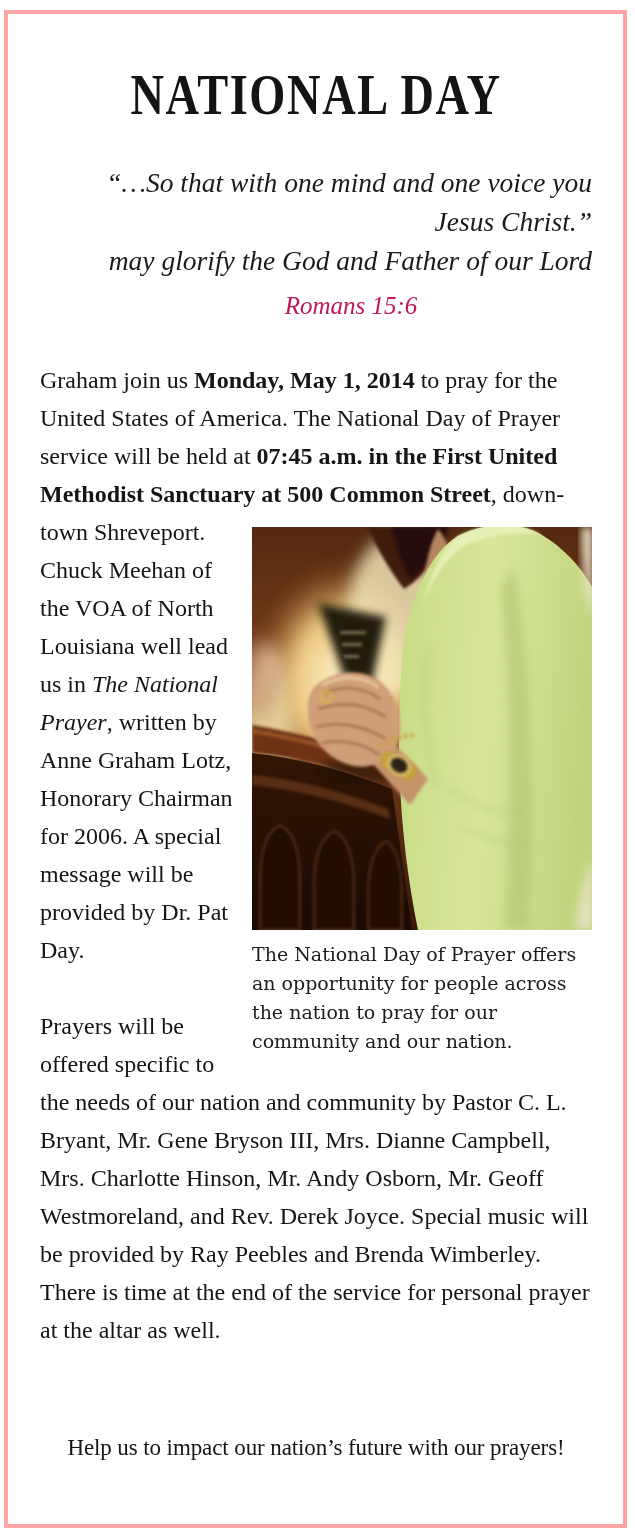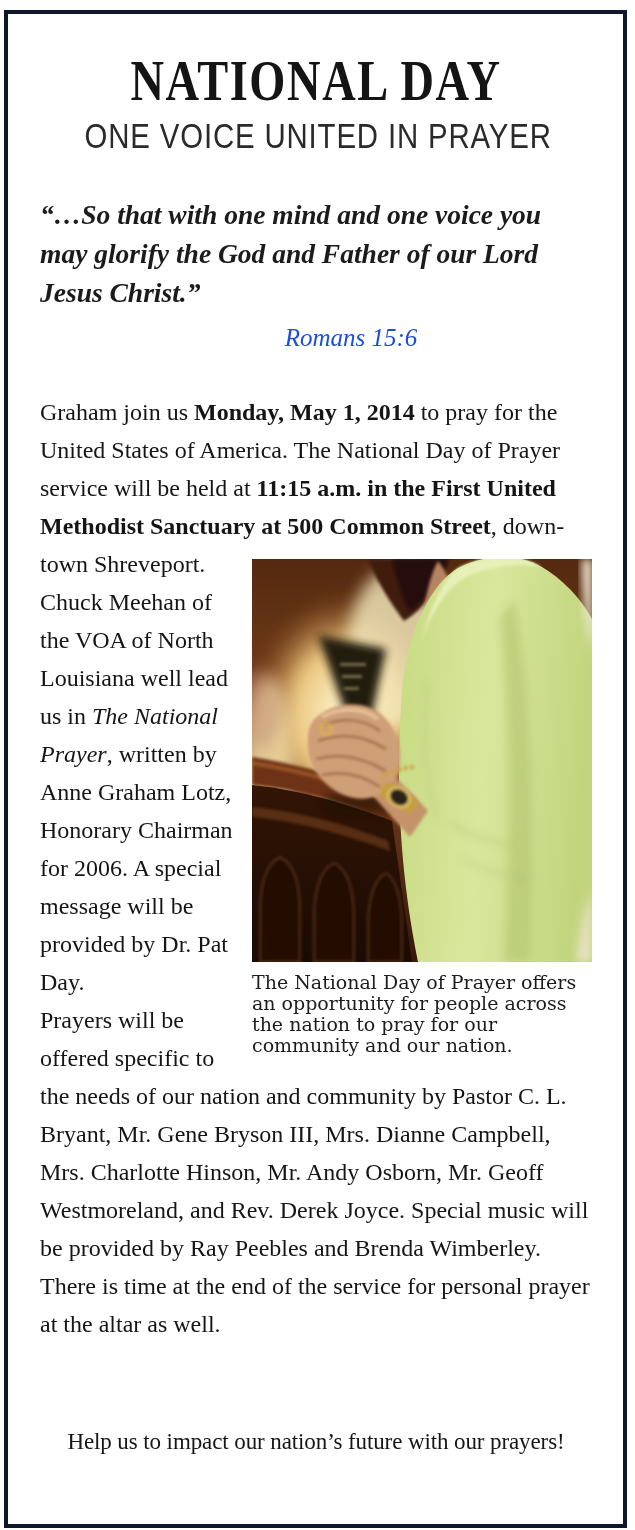--- a/index.html
+++ b/index.html
@@ -10,23 +10,23 @@
     width: 635px; height: 1530px;
     position: relative;
     overflow: hidden;
     font-family: "Liberation Serif", serif;
     color: #141414;
     -webkit-font-smoothing: antialiased;
   }
   .frame {
     position: absolute;
     left: 4px; top: 10px; right: 8px; bottom: 2px;
-    border: 4px solid #0f172a;
+    border: 4px solid #fca5a5;
     box-sizing: border-box;
-    padding: 37px 31px 0 32px;
+    padding: 51px 31px 0 32px;
   }
   
   .title-line {
     font-family: "Liberation Serif", serif;
     font-weight: 700;
     font-size: 58px;
     line-height: 60px;
     text-align: center;
     white-space: nowrap;
   }
@@ -45,59 +45,59 @@
   }
   .subtitle > span {
     display: inline-block;
     transform: scaleX(0.84);
     letter-spacing: 1px;
     white-space: nowrap;
   }
   
   .quote {
     margin-top: 38px;
-    font-weight: 700;
+    font-weight: 400;
     font-style: italic;
     font-size: 27.5px;
     line-height: 39px;
-    text-align: left;
+    text-align: right;
     color: #1b1b1b;
   }
   .quote .qline { white-space: nowrap; }
   .attrib {
     margin-top: 11px;
     font-style: italic;
     font-size: 25px;
     line-height: 30px;
     text-align: center;
     padding-left: 70px;
-    color: #1d4ed8;
+    color: #be185d;
   }
   
   .article {
     margin-top: 40px;
     font-size: 24px;
     line-height: 38px;
     color: #151515;
   }
   .bp { margin: 0; text-align: left; }
-  .p2 { }
+  .p2 { margin-top: 38px; }
   .photo-fig {
     float: right;
     width: 340px;
     margin: 14px 0 0 14px;
   }
   .photo-box { width: 340px; height: 403px; }
   .photo-box svg { display: block; }
   .caption {
     display: block;
     margin-top: 10px;
     font-family: "DejaVu Serif", serif;
     font-size: 19px;
-    line-height: 21px;
+    line-height: 29px;
     color: #1c1c1c;
     text-align: left;
   }
   .closing {
     margin-top: 80px;
     font-size: 23px;
     line-height: 38px;
     display: flex;
     justify-content: center;
   }
@@ -105,36 +105,33 @@
 </style>
 </head>
 <body>
 
 <div class="frame">
 
   <h1 style="margin:0;">
     <div class="title-line"><span>NATIONAL DAY</span></div>
   </h1>
 
-  <div class="subtitle">
-    <span>ONE VOICE UNITED IN PRAYER</span>
-  </div>
 
   <div class="quote">
     <div class="qline">“…So that with one mind and one voice you</div>
+    <div class="qline">Jesus Christ.”</div>
     <div class="qline">may glorify the God and Father of our Lord</div>
-    <div class="qline">Jesus Christ.”</div>
   </div>
 
   <div class="attrib">Romans 15:6</div>
 
   <div class="article">
 
     <div class="bp">
-      <span>Graham join us </span><b>Monday, May 1, 2014</b><span> to pray for the United States of America.  The National Day of Prayer service will be held at </span><b>11:15 a.m. in the First United Methodist Sanctuary at 500 Common Street</b><span>, down-</span><span class="photo-fig" style="display:block;">
+      <span>Graham join us </span><b>Monday, May 1, 2014</b><span> to pray for the United States of America.  The National Day of Prayer service will be held at </span><b>07:45 a.m. in the First United Methodist Sanctuary at 500 Common Street</b><span>, down-</span><span class="photo-fig" style="display:block;">
         <span class="photo-box" role="img" style="display:block;" aria-label="Woman in a light green sweater kneeling in prayer with clasped hands at a dark wooden church pew rail">
           <svg viewBox="0 0 340 403" width="340" height="403" preserveAspectRatio="none" aria-hidden="true">
             <defs>
               <linearGradient id="bg" x1="0" y1="0" x2="0" y2="1">
                 <stop offset="0" stop-color="#54290f"></stop>
                 <stop offset="0.45" stop-color="#7d4520"></stop>
                 <stop offset="1" stop-color="#38160a"></stop>
               </linearGradient>
               <radialGradient id="glow" cx="0.5" cy="0.5" r="0.5">
                 <stop offset="0" stop-color="#fdf4cf"></stop>

